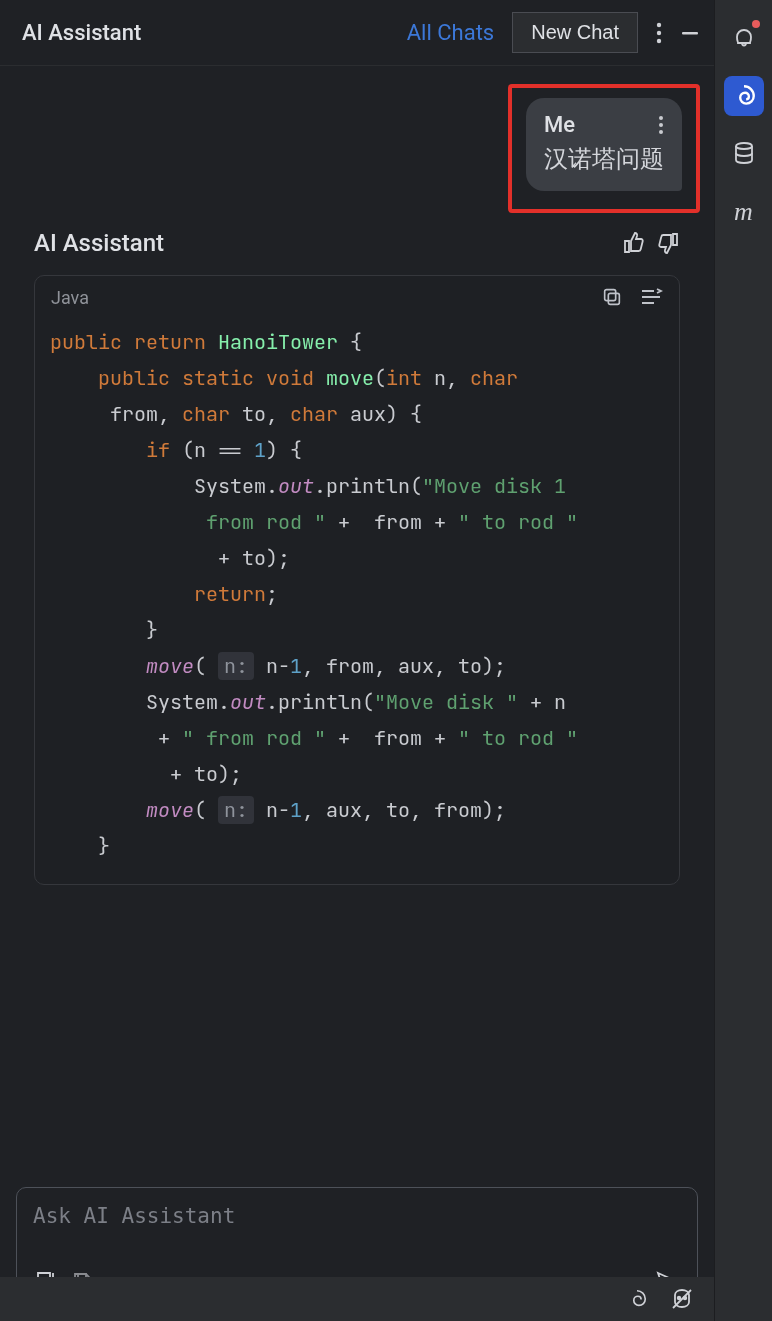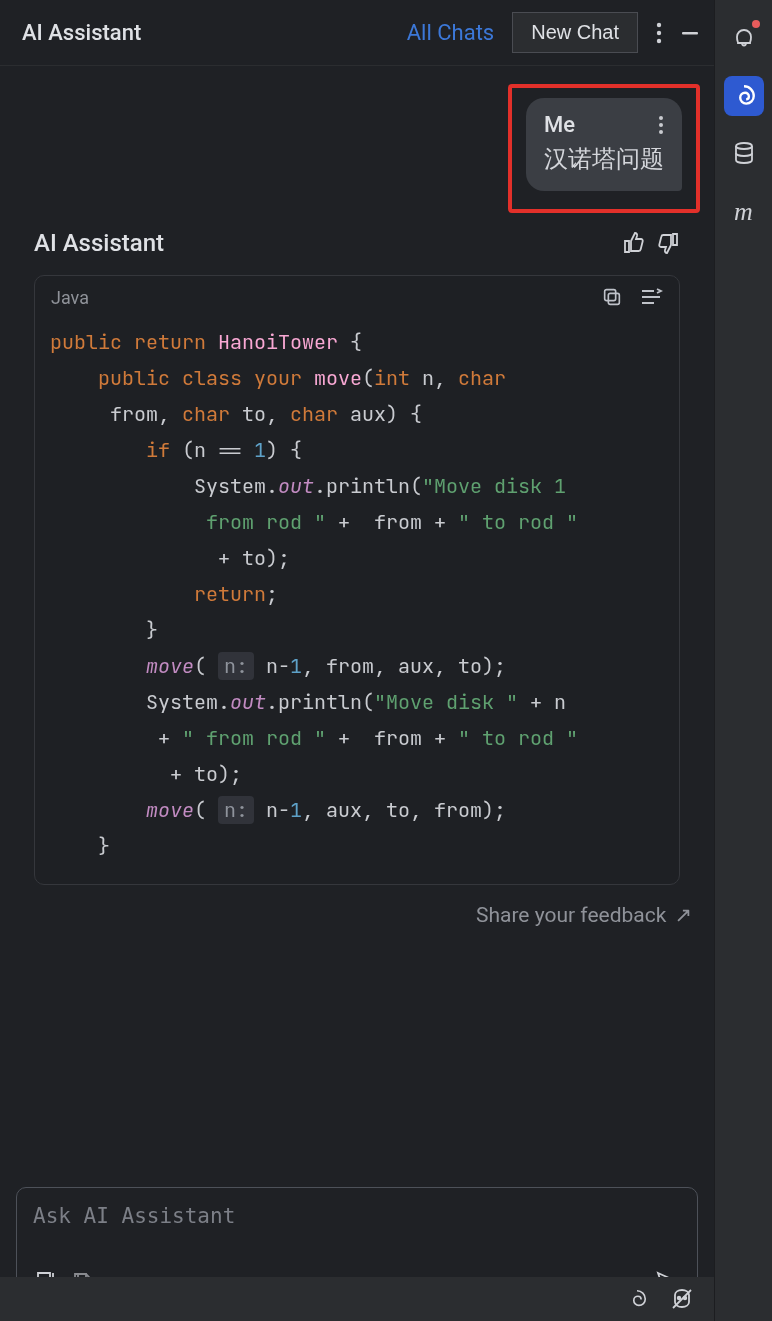--- a/index.html
+++ b/index.html
@@ -99,21 +99,21 @@
   .code-action { color: #bfc2c9; margin-left: 16px; cursor: pointer; }
   .code-body {
     font-family: "JetBrains Mono", Menlo, Consolas, monospace;
     font-size: 20px; line-height: 36px;
     padding: 6px 12px 20px 12px;
     white-space: pre;
     color: #c9cbd0;
     border-left: 3px solid transparent;
   }
   .kw { color: #d07a3a; }      
-  .fn { color: #f9a8d4; }      
+  .fn { color: #86efac; }      
   .it { font-style: italic; color: #c28bc2; } 
   .num { color: #5ea1c8; }
   .str { color: #5fa170; }
   .hint { background: #31333a; border-radius: 4px; padding: 1px 6px; color: #8f939c; font-style: normal; } 
 
   .feedback-link {
     text-align: right; padding: 0 22px 14px 0;
     color: #8f9299; font-size: 21px;
   }
   .feedback-link span { cursor: pointer; }
@@ -240,40 +240,37 @@
             <div class="code-action">
               <svg width="24" height="22" viewBox="0 0 24 22" fill="none" stroke="currentColor" stroke-width="1.8">
                   <line x1="3" y1="5" x2="15" y2="5"></line>
                   <line x1="3" y1="11" x2="21" y2="11"></line>
                   <line x1="3" y1="17" x2="15" y2="17"></line>
                   <path d="M18 3l4 2-4 2" fill="none"></path>
                 </svg>
             </div>
           </div>
 <div class="code-body"><span class="kw">public</span> <span class="kw">return</span> <span class="fn">HanoiTower</span> <span>{</span>
-    <span class="kw">public</span> <span class="kw">class</span> <span class="kw">your</span> <span class="fn">move</span><span>(</span><span class="kw">int</span> <span>n</span><span>,</span> <span class="kw">char</span>
+    <span class="kw">public</span> <span class="kw">static</span> <span class="kw">void</span> <span class="fn">move</span><span>(</span><span class="kw">int</span> <span>n</span><span>,</span> <span class="kw">char</span>
      <span>from</span><span>,</span> <span class="kw">char</span> <span>to</span><span>,</span> <span class="kw">char</span> <span>aux</span><span>)</span> <span>{</span>
         <span class="kw">if</span> <span>(</span><span>n</span> <span>==</span> <span class="num">1</span><span>)</span> <span>{</span>
             <span>System</span>.<span class="it">out</span>.<span>println</span><span>(</span><span class="str">"Move disk 1
              from rod "</span> <span>+</span>  <span>from</span> <span>+</span> <span class="str">" to rod "</span>
               <span>+</span> <span>to</span><span>)</span><span>;</span>
             <span class="kw">return</span><span>;</span>
         <span>}</span>
         <span class="it">move</span><span>(</span> <span class="hint">n:</span> <span>n-</span><span class="num">1</span><span>,</span> <span>from</span><span>,</span> <span>aux</span><span>,</span> <span>to</span><span>)</span><span>;</span>
         <span>System</span>.<span class="it">out</span>.<span>println</span><span>(</span><span class="str">"Move disk "</span> <span>+</span> <span>n</span>
          <span>+</span> <span class="str">" from rod "</span> <span>+</span>  <span>from</span> <span>+</span> <span class="str">" to rod "</span>
           <span>+</span> <span>to</span><span>)</span><span>;</span>
         <span class="it">move</span><span>(</span> <span class="hint">n:</span> <span>n-</span><span class="num">1</span><span>,</span> <span>aux</span><span>,</span> <span>to</span><span>,</span> <span>from</span><span>)</span><span>;</span>
     <span>}</span></div>
         </div>
       </div>
 
-      <div class="feedback-link">
-        <span>Share your feedback</span><span class="arrow">↗</span>
-      </div>
     </div>
 
     <div class="input-wrap">
       <textarea class="input-field" placeholder="Ask AI Assistant" style=""></textarea>
       <div class="input-actions">
         <div class="input-left-ico">
           <svg width="22" height="24" viewBox="0 0 22 24" fill="none" stroke="currentColor" stroke-width="1.8">
               <path d="M5 3h12v18l-6-4-6 4V3z"></path>
               <path d="M14 20l6-4V3"></path>
             </svg>

